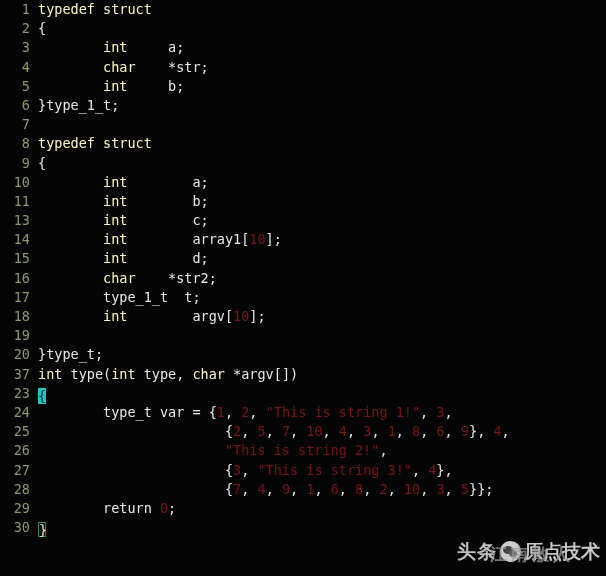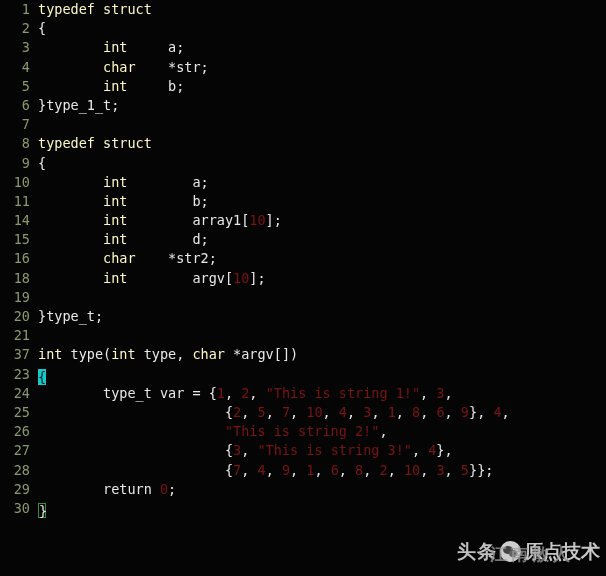--- a/index.html
+++ b/index.html
@@ -148,27 +148,28 @@
       <div class="line"><span class="gutter">2</span><span class="code"><span class="punc">{</span></span></div>
       <div class="line"><span class="gutter">3</span><span class="code"><span class="plain">        </span><span class="kw">int</span><span class="plain">     a;</span></span></div>
       <div class="line"><span class="gutter">4</span><span class="code"><span class="plain">        </span><span class="kw">char</span><span class="plain">    *str;</span></span></div>
       <div class="line"><span class="gutter">5</span><span class="code"><span class="plain">        </span><span class="kw">int</span><span class="plain">     b;</span></span></div>
       <div class="line"><span class="gutter">6</span><span class="code"><span class="plain">}type_1_t;</span></span></div>
       <div class="line"><span class="gutter">7</span><span class="code"></span></div>
       <div class="line"><span class="gutter">8</span><span class="code"><span class="kw">typedef</span><span class="plain"> </span><span class="kw">struct</span></span></div>
       <div class="line"><span class="gutter">9</span><span class="code"><span class="punc">{</span></span></div>
       <div class="line"><span class="gutter">10</span><span class="code"><span class="plain">        </span><span class="kw">int</span><span class="plain">        a;</span></span></div>
       <div class="line"><span class="gutter">11</span><span class="code"><span class="plain">        </span><span class="kw">int</span><span class="plain">        b;</span></span></div>
+      <div class="line"><span class="gutter">13</span><span class="code"><span class="plain">        </span><span class="kw">int</span><span class="plain">        c;</span></span></div>
       <div class="line"><span class="gutter">14</span><span class="code"><span class="plain">        </span><span class="kw">int</span><span class="plain">        array1[</span><span class="num">10</span><span class="plain">];</span></span></div>
       <div class="line"><span class="gutter">15</span><span class="code"><span class="plain">        </span><span class="kw">int</span><span class="plain">        d;</span></span></div>
       <div class="line"><span class="gutter">16</span><span class="code"><span class="plain">        </span><span class="kw">char</span><span class="plain">    *str2;</span></span></div>
+      <div class="line"><span class="gutter">17</span><span class="code"><span class="plain">        type_1_t  t;</span></span></div>
       <div class="line"><span class="gutter">18</span><span class="code"><span class="plain">        </span><span class="kw">int</span><span class="plain">        argv[</span><span class="num">10</span><span class="plain">];</span></span></div>
       <div class="line"><span class="gutter">19</span><span class="code"></span></div>
       <div class="line"><span class="gutter">20</span><span class="code"><span class="plain">}type_t;</span></span></div>
-      <div class="line"><span class="gutter">21</span><span class="code"></span></div>
       <div class="line"><span class="gutter">37</span><span class="code"><span class="kw">int</span><span class="plain"> type(</span><span class="kw">int</span><span class="plain"> type, </span><span class="kw">char</span><span class="plain"> *argv[])</span></span></div>
       <div class="line"><span class="gutter">23</span><span class="code"><span class="cursor">{</span></span></div>
       <div class="line"><span class="gutter">24</span><span class="code"><span class="plain">        type_t var = {</span><span class="num">1</span><span class="plain">, </span><span class="num">2</span><span class="plain">, </span><span class="str">"This is string 1!"</span><span class="plain">, </span><span class="num">3</span><span class="plain">,</span></span></div>
       <div class="line"><span class="gutter">25</span><span class="code"><span class="plain">                       {</span><span class="num">2</span><span class="plain">, </span><span class="num">5</span><span class="plain">, </span><span class="num">7</span><span class="plain">, </span><span class="num">10</span><span class="plain">, </span><span class="num">4</span><span class="plain">, </span><span class="num">3</span><span class="plain">, </span><span class="num">1</span><span class="plain">, </span><span class="num">8</span><span class="plain">, </span><span class="num">6</span><span class="plain">, </span><span class="num">9</span><span class="plain">}, </span><span class="num">4</span><span class="plain">,</span></span></div>
       <div class="line"><span class="gutter">26</span><span class="code"><span class="plain">                       </span><span class="str">"This is string 2!"</span><span class="plain">,</span></span></div>
       <div class="line"><span class="gutter">27</span><span class="code"><span class="plain">                       {</span><span class="num">3</span><span class="plain">, </span><span class="str">"This is string 3!"</span><span class="plain">, </span><span class="num">4</span><span class="plain">},</span></span></div>
       <div class="line"><span class="gutter">28</span><span class="code"><span class="plain">                       {</span><span class="num">7</span><span class="plain">, </span><span class="num">4</span><span class="plain">, </span><span class="num">9</span><span class="plain">, </span><span class="num">1</span><span class="plain">, </span><span class="num">6</span><span class="plain">, </span><span class="num">8</span><span class="plain">, </span><span class="num">2</span><span class="plain">, </span><span class="num">10</span><span class="plain">, </span><span class="num">3</span><span class="plain">, </span><span class="num">5</span><span class="plain">}};</span></span></div>
       <div class="line"><span class="gutter">29</span><span class="code"><span class="plain">        return </span><span class="num">0</span><span class="plain">;</span></span></div>
       <div class="line"><span class="gutter">30</span><span class="code"><span class="matchbrace">}</span></span></div>
     </div>

